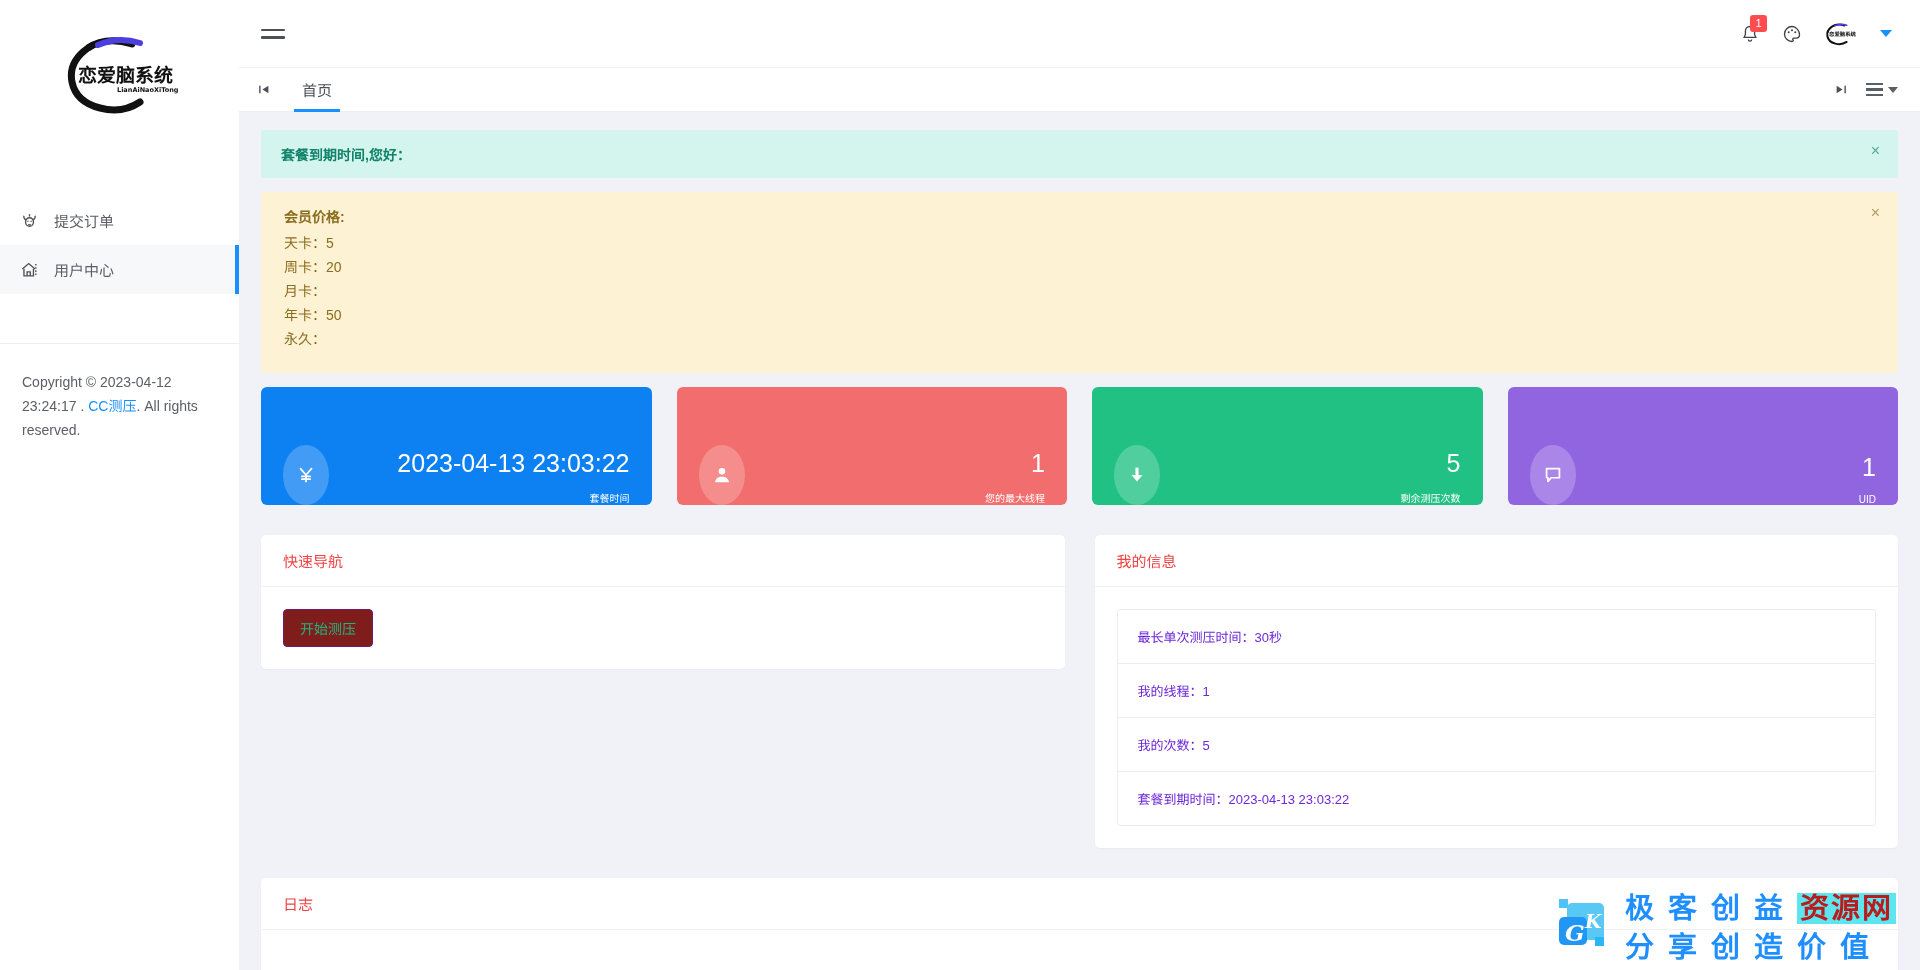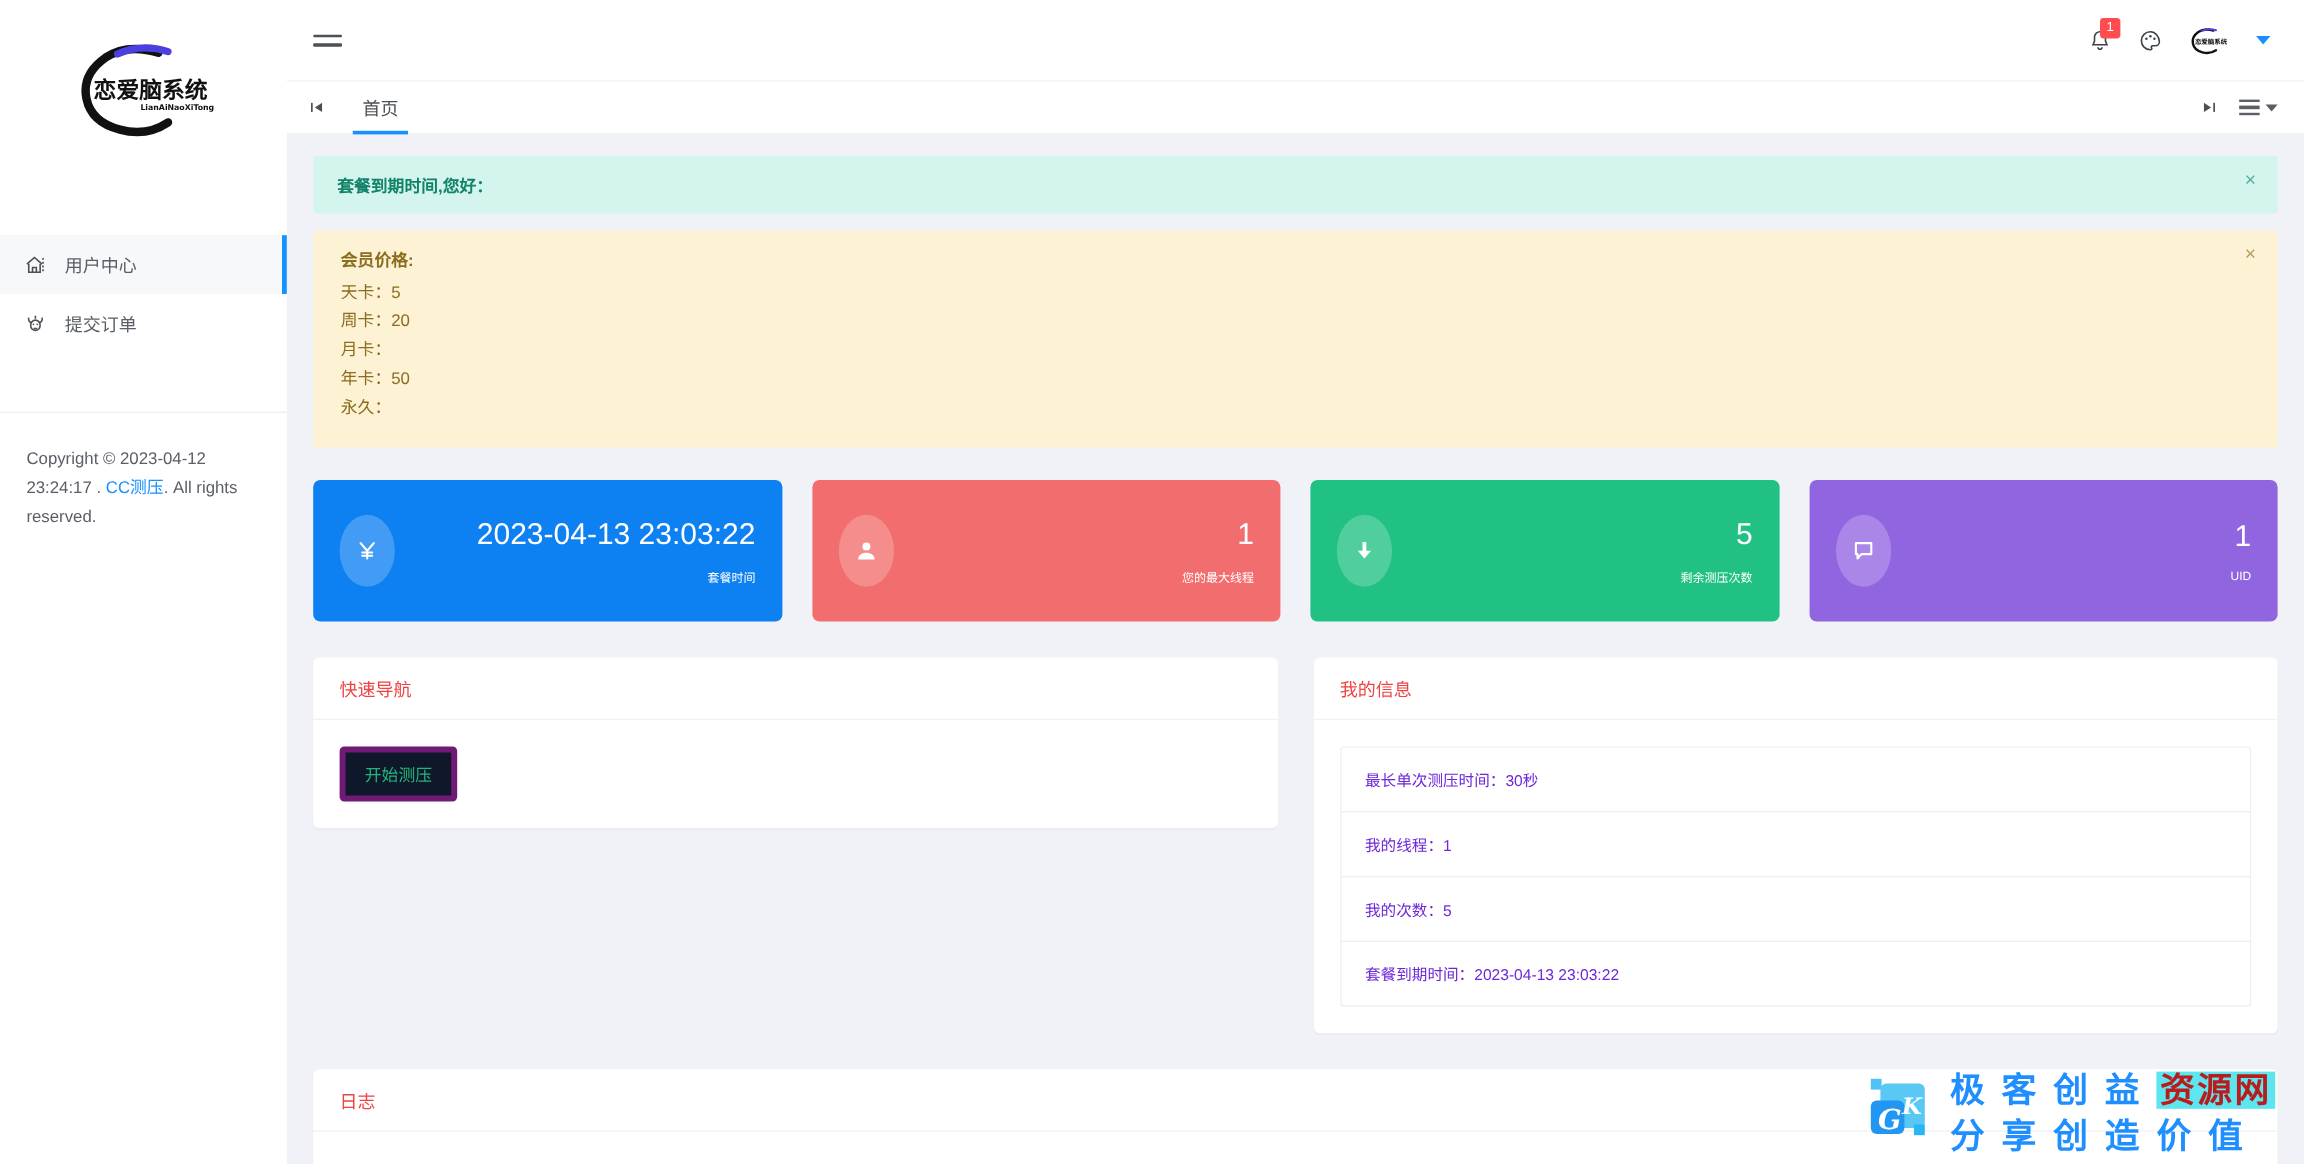--- a/index.html
+++ b/index.html
@@ -108,22 +108,22 @@
   .alert-yellow .alert-title { font-size: 14px; font-weight: bold; margin-bottom: 5px; }
   .alert-yellow .alert-line { font-size: 14px; line-height: 24px; color: #8a6d1f; }
   .alert-close {
     position: absolute; top: 13px; right: 18px;
     font-size: 16px; line-height: 1; cursor: pointer; opacity: .65;
   }
 
   .cards { display: flex; gap: 25px; margin-top: 6px; }
   .card {
     flex: 1; height: 118px; border-radius: 6px;
-    display: flex; align-items: center;
-    padding: 0 22px; color: #fff; position: relative; margin-top: 13px;
+    display: flex; align-items: flex-end;
+    padding: 0 22px; color: #fff; position: relative;
   }
   .card-ico {
     width: 46px; height: 60px; border-radius: 50%;
     background: rgba(255,255,255,.22);
     display: flex; align-items: center; justify-content: center;
     flex: none;
   }
   .card-body { flex: 1; text-align: right; }
   .card-value { font-size: 25px; line-height: 1.25; font-weight: 400; }
   .card-label { font-size: 10px; margin-top: 11px; }
@@ -132,22 +132,22 @@
   .panel {
     background: #fff; border-radius: 5px; flex: 1;
     box-shadow: 0 1px 2px rgba(0,0,0,.03);
   }
   .panel-head {
     height: 52px; display: flex; align-items: center; padding: 0 22px;
     font-size: 15px; color: #ef4444; border-bottom: 1px solid #f0f1f4;
   }
   .panel-body { padding: 22px; }
   .btn-outline-green {
-    display: inline-block; border: 5px solid #701a75; color: #21b57a;
-    background: #0f172a; border-radius: 4px;
+    display: inline-block; border: 1px solid #701a75; color: #21b57a;
+    background: #7f1d1d; border-radius: 4px;
     font-size: 14px; padding: 8px 16px; cursor: pointer;
     font-family: "Liberation Sans", sans-serif;
   }
   .info-list { border: 1px solid #ebedf0; border-radius: 3px; }
   .info-row {
     padding: 17px 20px; font-size: 13px; color: #6d28d9;
     border-bottom: 1px solid #ebedf0;
   }
   .info-row:last-child { border-bottom: none; }
 
@@ -186,44 +186,44 @@
         <svg class="logo-svg" width="120" height="84" viewBox="0 0 120 84">
           <path d="M72 12 Q46 4 28 16 Q8 30 12 50 Q16 70 40 76 Q62 82 80 70" fill="none" stroke="#111" stroke-width="7" stroke-linecap="round"></path>
           <path d="M38 13 Q58 4 80 11" fill="none" stroke="#4b3fe0" stroke-width="6" stroke-linecap="round"></path>
           <text x="18" y="50" font-family="DejaVu Sans, sans-serif" font-size="19" font-weight="bold" fill="#111">恋爱脑系统</text>
           <text x="57" y="60" font-family="DejaVu Sans, sans-serif" font-size="6.5" font-weight="bold" fill="#111">LianAiNaoXiTong</text>
         </svg>
       </div>
     </div>
 
     <nav class="side-nav">
-      <div class="side-item active">
-        <span class="side-icon">
-          <svg width="19" height="19" viewBox="0 0 24 24" fill="none" stroke="#4c5158" stroke-width="1.7">
-            <path d="M3 11.5 11 4.5 19 11.5"></path>
-              <path d="M5 11v9h12v-9"></path>
-            <path d="M9 20v-5h4v5"></path>
-              <path d="M20 5v15" stroke-dasharray="2 2"></path>
-          </svg>
-        </span>
-        <span>用户中心</span>
-      </div>
       <div class="side-item">
         <span class="side-icon">
           <svg width="19" height="19" viewBox="0 0 24 24" fill="none" stroke="#4c5158" stroke-width="1.7">
             <path d="M5 6c0 0-1 5 3 5"></path>
               <path d="M19 6c0 0 1 5-3 5"></path>
             <ellipse cx="12" cy="14" rx="5" ry="5.5"></ellipse>
             <circle cx="10" cy="13" r=".9" fill="#4c5158" stroke="none"></circle>
             <circle cx="14" cy="13" r=".9" fill="#4c5158" stroke="none"></circle>
             <path d="M10 17.5h4"></path>
               <path d="M12 4v3"></path>
           </svg>
         </span>
         <span>提交订单</span>
+      </div>
+      <div class="side-item active">
+        <span class="side-icon">
+          <svg width="19" height="19" viewBox="0 0 24 24" fill="none" stroke="#4c5158" stroke-width="1.7">
+            <path d="M3 11.5 11 4.5 19 11.5"></path>
+              <path d="M5 11v9h12v-9"></path>
+            <path d="M9 20v-5h4v5"></path>
+              <path d="M20 5v15" stroke-dasharray="2 2"></path>
+          </svg>
+        </span>
+        <span>用户中心</span>
       </div>
     </nav>
 
     <div class="side-sep"></div>
 
     <div class="copyright">
       <span>Copyright © 2023-04-12 23:24:17 . </span><a href="#">CC测压</a><span>. All rights reserved.</span>
     </div>
   </aside>
 

